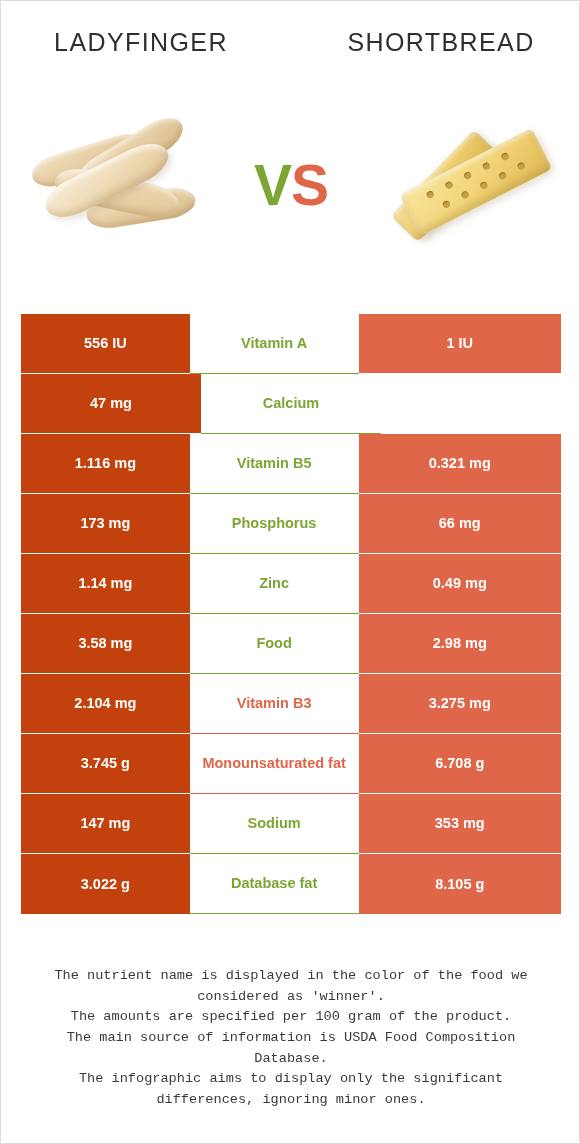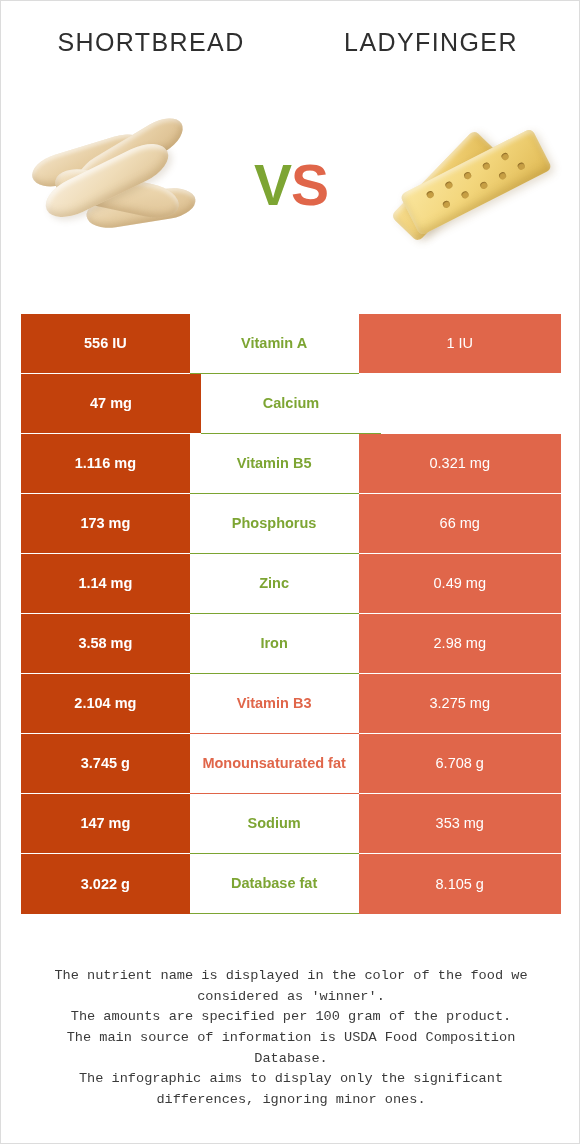--- a/index.html
+++ b/index.html
@@ -152,21 +152,21 @@
     width: 180px;
     background: #c2410c;
     color: #ffffff;
     font-weight: 600;
     border-bottom: 1px solid #ffffff;
   }
   .cell-right {
     width: 216px;
     background: #e0664a;
     color: #ffffff;
-    font-weight: 400;
+    font-weight: 700;
     border-bottom: 1px solid #ffffff;
   }
   .cell-mid {
     width: 180px;
     background: #ffffff;
     font-weight: 600;
     font-size: 14.5px;
   }
   .row:last-child .cell-left,
   .row:last-child .cell-right { border-bottom: none; }
@@ -188,22 +188,22 @@
     font-family: Liberation Mono, monospace;
   }
   .footer p { margin: 0; }
 </style>
 </head>
 <body>
 
 <div class="page">
 
   <div class="header">
+    <div class="header-title left">LADYFINGER</div>
     <div class="header-title right">SHORTBREAD</div>
-    <div class="header-title left">LADYFINGER</div>
   </div>
 
   <div class="hero">
 
     <div class="hero-cell">
       <div class="ladyfingers">
         <div class="lf lf1"></div>
         <div class="lf lf2"></div>
         <div class="lf lf4"></div>
         <div class="lf lf3"></div>
@@ -267,21 +267,21 @@
         <div class="cell cell-mid win-green">Phosphorus</div>
         <div class="cell cell-right">66 mg</div>
       </div>
       <div class="row">
         <div class="cell cell-left">1.14 mg</div>
         <div class="cell cell-mid win-green">Zinc</div>
         <div class="cell cell-right">0.49 mg</div>
       </div>
       <div class="row">
         <div class="cell cell-left">3.58 mg</div>
-        <div class="cell cell-mid win-green">Iron</div>
+        <div class="cell cell-mid win-green">Food</div>
         <div class="cell cell-right">2.98 mg</div>
       </div>
       <div class="row">
         <div class="cell cell-left">2.104 mg</div>
         <div class="cell cell-mid win-orange">Vitamin B3</div>
         <div class="cell cell-right">3.275 mg</div>
       </div>
       <div class="row">
         <div class="cell cell-left">3.745 g</div>
         <div class="cell cell-mid win-orange">Monounsaturated fat</div>

